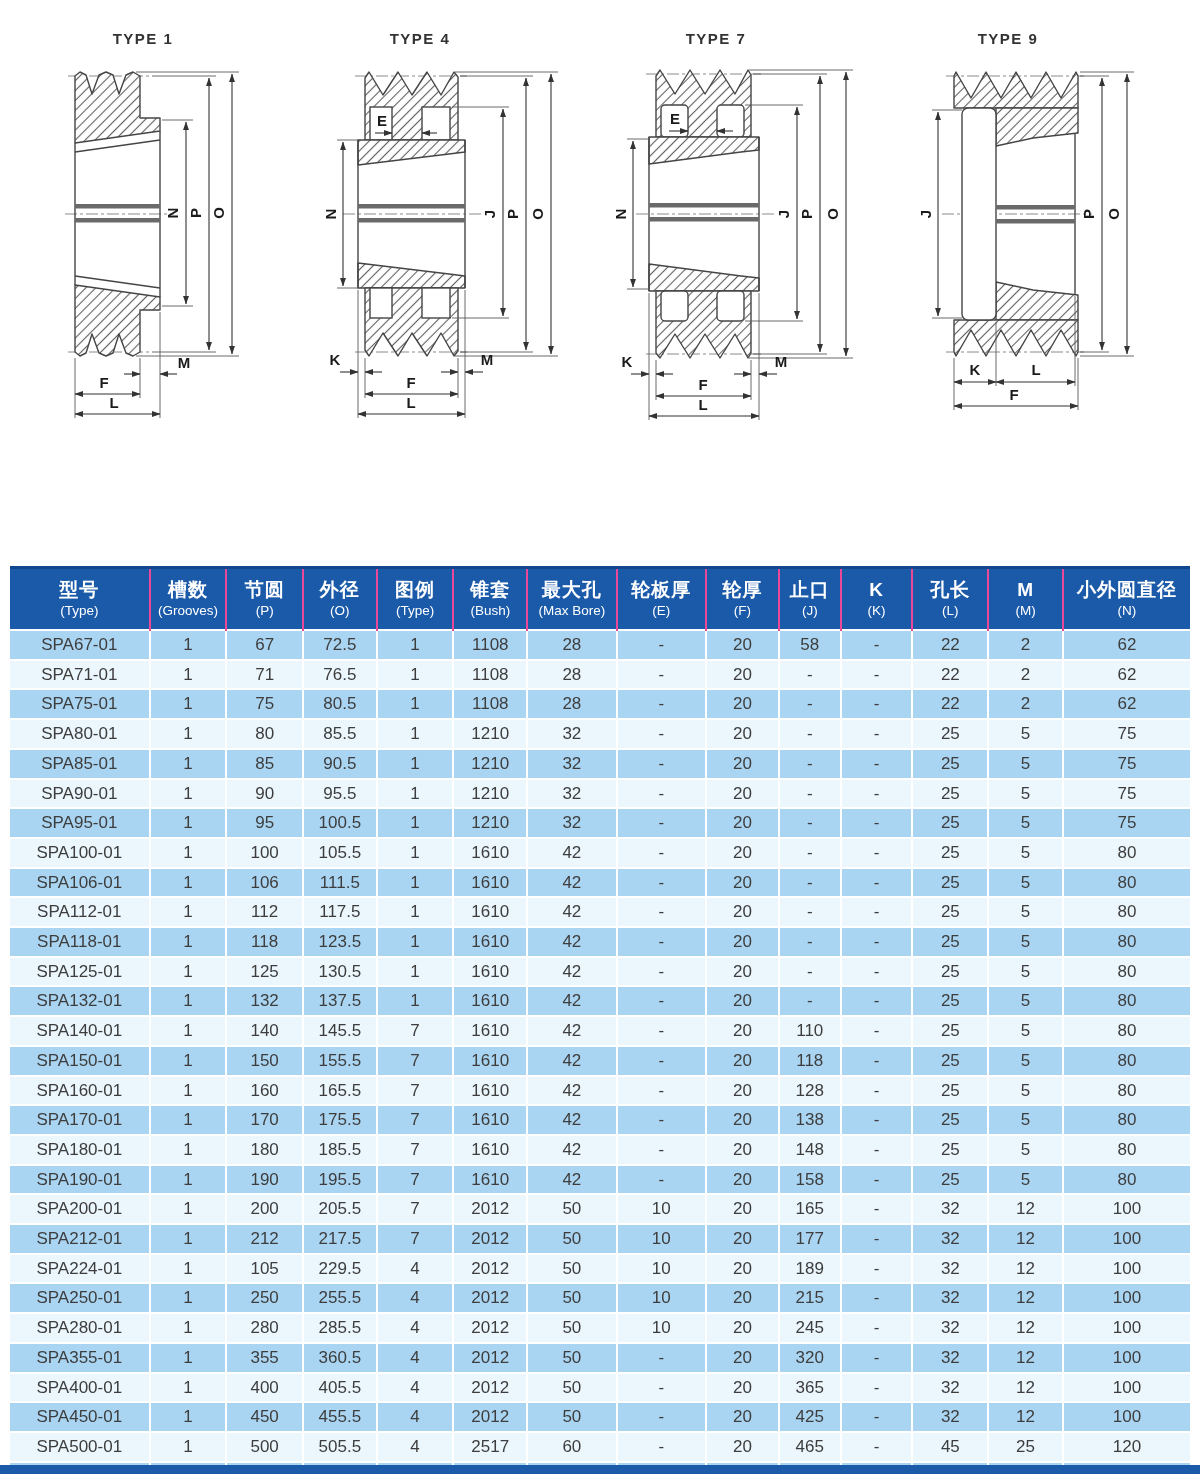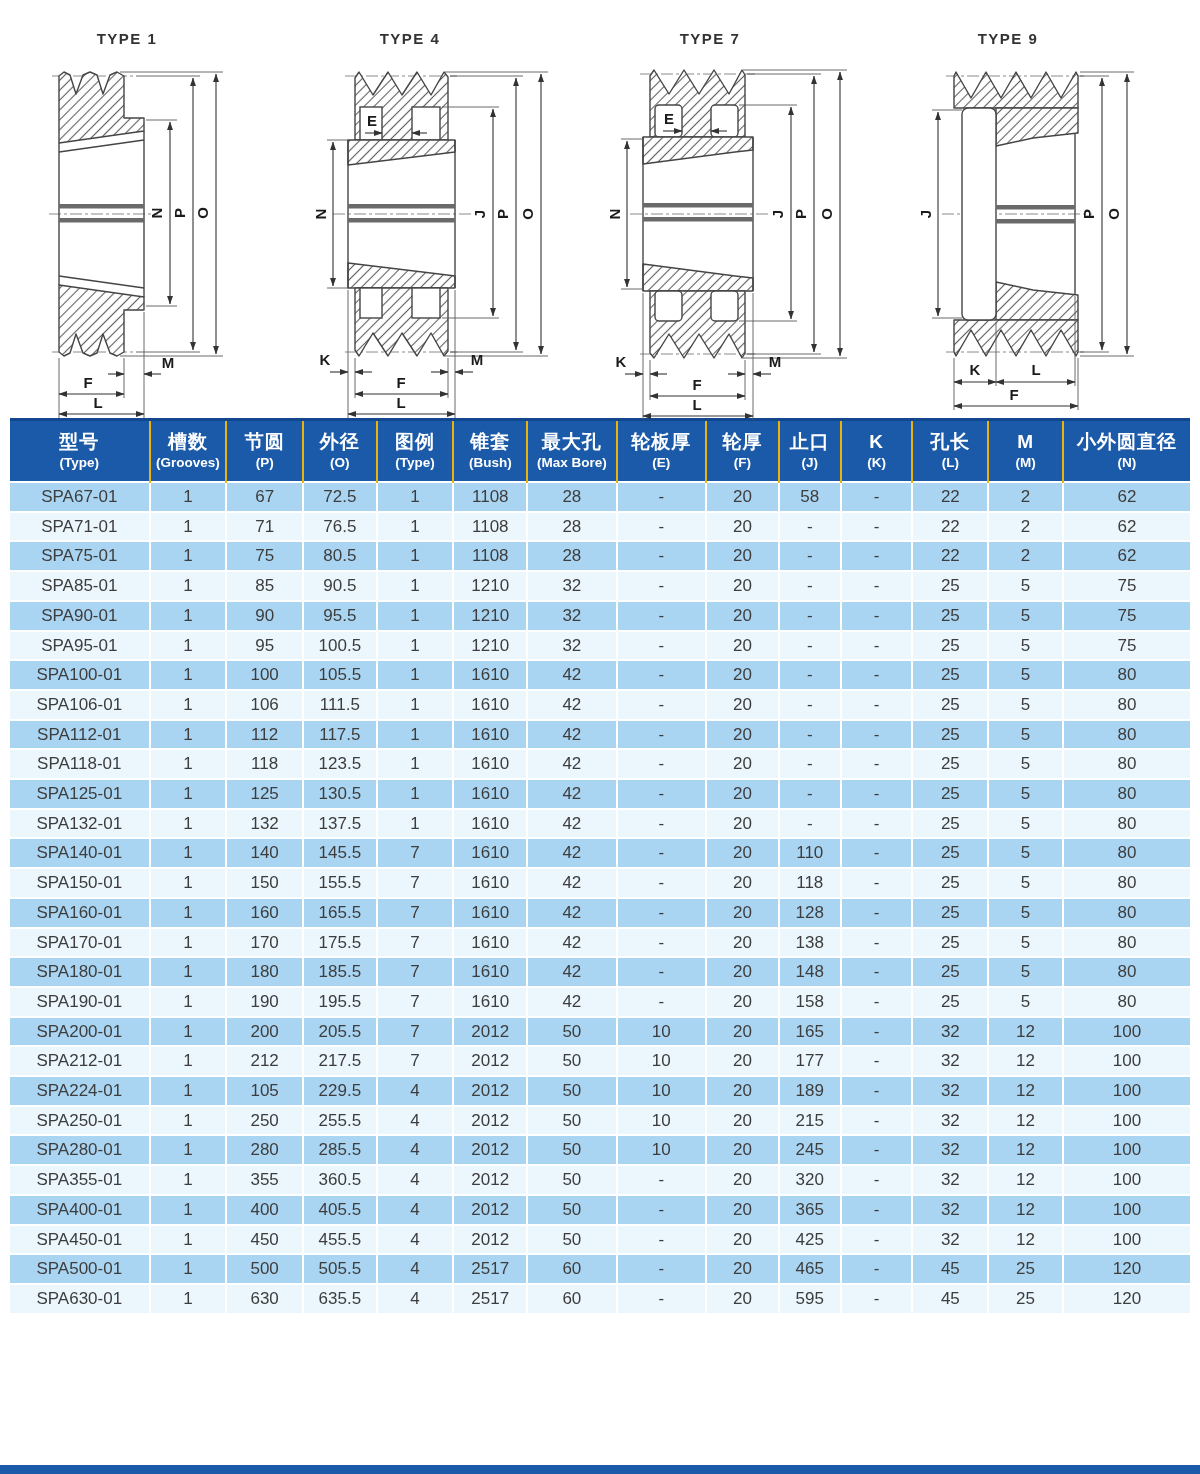--- a/index.html
+++ b/index.html
@@ -1,38 +1,38 @@
 <!DOCTYPE html>
 <html><head>
 <meta charset="utf-8">
 <style>
   html,body { margin:0; padding:0; background:#ffffff; }
   body { width:1200px; height:1474px; font-family:"Liberation Sans", sans-serif; overflow:hidden; position:relative; }
 
   
-  .diagrams { display:flex; justify-content:space-between; padding:12px 24px 0 24px; height:418px; box-sizing:border-box; }
+  .diagrams { display:flex; justify-content:space-between; padding:12px 24px 0 40px; height:566px; box-sizing:border-box; }
   .drawing { width:280px; height:430px; }
   .dtitle { font:bold 15px "Liberation Sans",sans-serif; fill:#333; text-anchor:middle; letter-spacing:1.5px; }
   .solid { fill:url(#hatch); stroke:#454545; stroke-width:1.4; stroke-linejoin:round; }
   .rec   { fill:#ffffff; stroke:#454545; stroke-width:1.4; }
   .ol    { stroke:#454545; stroke-width:1.4; fill:none; }
   .bar   { fill:#6a6a6a; }
   .cl    { stroke:#8a8a8a; stroke-width:1; stroke-dasharray:12 3 3 3; fill:none; }
   .ext   { stroke:#5a5a5a; stroke-width:0.9; }
   .dim   { stroke:#333; stroke-width:1.1; }
   .dlab  { font:bold 15px "Liberation Sans",sans-serif; fill:#1b1b1b; text-anchor:middle; }
 
   
   .table-wrap { margin:0 10px; }
   table { width:1180px; border-collapse:collapse; table-layout:fixed; }
   thead tr { border-top:3px solid #12478f; }
   th { background:#1a5aa8; color:#fff; vertical-align:middle; padding:9px 0 10px 0; }
-  th + th { border-left:2px solid #eab308; }
+  th + th { border-left:2px solid #ec4899; }
   th .zh { font-size:19px; font-weight:bold; line-height:24px; letter-spacing:1px; }
-  th .en { font-size:13.5px; font-weight:bold; line-height:17px; }
+  th .en { font-size:13.5px; font-weight:normal; line-height:17px; }
   td { text-align:center; font-size:17px; color:#3d3d3d; height:27.7px; line-height:27.7px; padding:0;
        white-space:nowrap; overflow:hidden; }
   td + td { border-left:2px solid #fff; }
   tbody tr { border-top:2px solid #fff; }
   tbody tr:nth-child(odd)  { background:#aad5f2; }
   tbody tr:nth-child(even) { background:#ebf6fd; }
 
   .bottom-bar { position:absolute; left:0; bottom:0; width:1200px; height:9px; background:#1a5aa8; }
 </style>
 </head>
@@ -377,20 +377,36 @@
           <td>28</td>
           <td>-</td>
           <td>20</td>
           <td>-</td>
           <td>-</td>
           <td>22</td>
           <td>2</td>
           <td>62</td>
         </tr>
         <tr>
+          <td>SPA80-01</td>
+          <td>1</td>
+          <td>80</td>
+          <td>85.5</td>
+          <td>1</td>
+          <td>1210</td>
+          <td>32</td>
+          <td>-</td>
+          <td>20</td>
+          <td>-</td>
+          <td>-</td>
+          <td>25</td>
+          <td>5</td>
+          <td>75</td>
+        </tr>
+        <tr>
           <td>SPA85-01</td>
           <td>1</td>
           <td>85</td>
           <td>90.5</td>
           <td>1</td>
           <td>1210</td>
           <td>32</td>
           <td>-</td>
           <td>20</td>
           <td>-</td>

